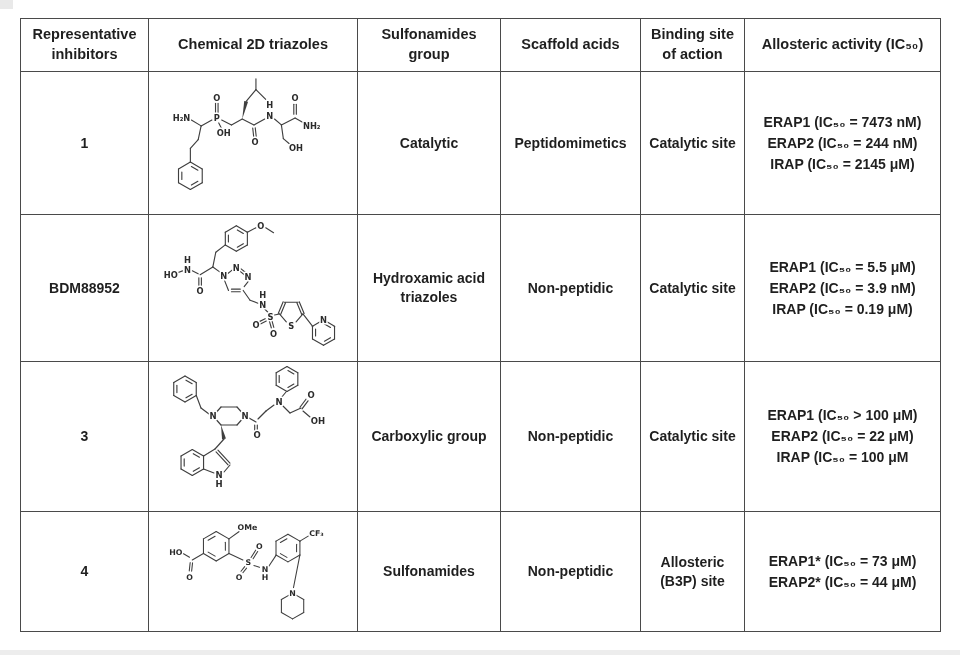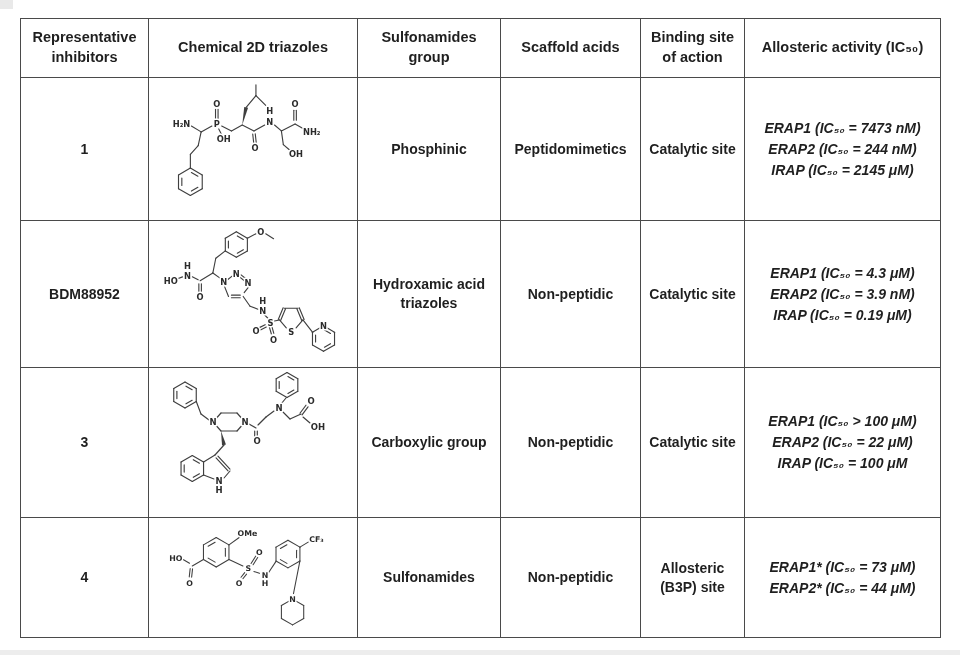--- a/index.html
+++ b/index.html
@@ -7,29 +7,29 @@
        font-family:"Liberation Sans","DejaVu Sans",sans-serif;color:#1f1f1f;}
   .corner-artifact{position:absolute;left:0;top:0;width:13px;height:9px;background:#e9e9e9;}
   .bottom-strip{position:absolute;left:0;bottom:0;width:960px;height:5px;background:#ededed;}
   table.inhib{position:absolute;left:20px;top:18px;border-collapse:collapse;table-layout:fixed;
               background:#fff;}
   table.inhib th, table.inhib td{
       border:1.5px solid #4a4a4a;text-align:center;vertical-align:middle;
       font-weight:bold;padding:2px 3px;}
   table.inhib th{font-size:14.5px;line-height:1.35;}
   table.inhib td{font-size:14px;line-height:1.35;}
-  thead tr{height:59px;}
+  thead tr{height:53px;}
   tbody tr.r0{height:143px;}
   tbody tr.r1{height:147px;}
   tbody tr.r2{height:150px;}
   tbody tr.r3{height:120px;}
   td.struct{padding:0;}
   td.struct svg{display:block;margin:0 auto;width:202px;}
   svg.s0{height:137px;} svg.s1{height:142px;} svg.s2{height:145px;} svg.s3{height:115px;}
-  .activity div{white-space:nowrap;font-size:14px;line-height:1.5;font-style:italic;}
+  .activity div{white-space:nowrap;font-size:14px;line-height:1.5;}
   
   .bond{stroke:#3f3f3f;stroke-width:1.15;stroke-linecap:round;fill:none;}
   .wedge{fill:#3f3f3f;stroke:none;}
   .atom{font-family:"DejaVu Sans",sans-serif;font-size:8.5px;fill:#2b2b2b;
         text-anchor:middle;dominant-baseline:central;
         paint-order:stroke;stroke:#ffffff;stroke-width:3px;stroke-linejoin:round;}
 </style>
 </head>
 <body>
 
@@ -98,21 +98,21 @@
             <text x="63" y="24" class="atom">O</text>
             <text x="70" y="59" class="atom">OH</text>
             <text x="102" y="68" class="atom">O</text>
             <text x="117" y="31" class="atom">H</text>
             <text x="117" y="42" class="atom">N</text>
             <text x="143" y="24" class="atom">O</text>
             <text x="160" y="52" class="atom">NH₂</text>
             <text x="144" y="75" class="atom">OH</text>
           </svg>
       </td>
-      <td>Phosphinic</td>
+      <td>Catalytic</td>
       <td>Peptidomimetics</td>
       <td>Catalytic site</td>
       <td class="activity">
         <div>ERAP1 (IC₅₀ = 7473 nM)</div>
         <div>ERAP2 (IC₅₀ = 244 nM)</div>
         <div>IRAP (IC₅₀ = 2145 μM)</div>
       </td>
     </tr>
     <tr class="r1">
       <td>BDM88952</td>
@@ -183,21 +183,21 @@
             <text x="103" y="110" class="atom">O</text>
             <text x="121" y="119" class="atom">O</text>
             <text x="139" y="111" class="atom">S</text>
             <text x="172" y="105" class="atom">N</text>
           </svg>
       </td>
       <td>Hydroxamic acid triazoles</td>
       <td>Non-peptidic</td>
       <td>Catalytic site</td>
       <td class="activity">
-        <div>ERAP1 (IC₅₀ = 4.3 μM)</div>
+        <div>ERAP1 (IC₅₀ = 5.5 μM)</div>
         <div>ERAP2 (IC₅₀ = 3.9 nM)</div>
         <div>IRAP (IC₅₀ = 0.19 μM)</div>
       </td>
     </tr>
     <tr class="r2">
       <td>3</td>
       <td class="struct">
         <svg class="s2" preserveAspectRatio="xMidYMid meet" viewBox="0 0 200 145">
             <line x1="32" y1="12" x2="20.741669750802295" y2="18.5" class="bond"></line>
             <line x1="20.741669750802295" y1="18.5" x2="20.7416697508023" y2="31.5" class="bond"></line>

